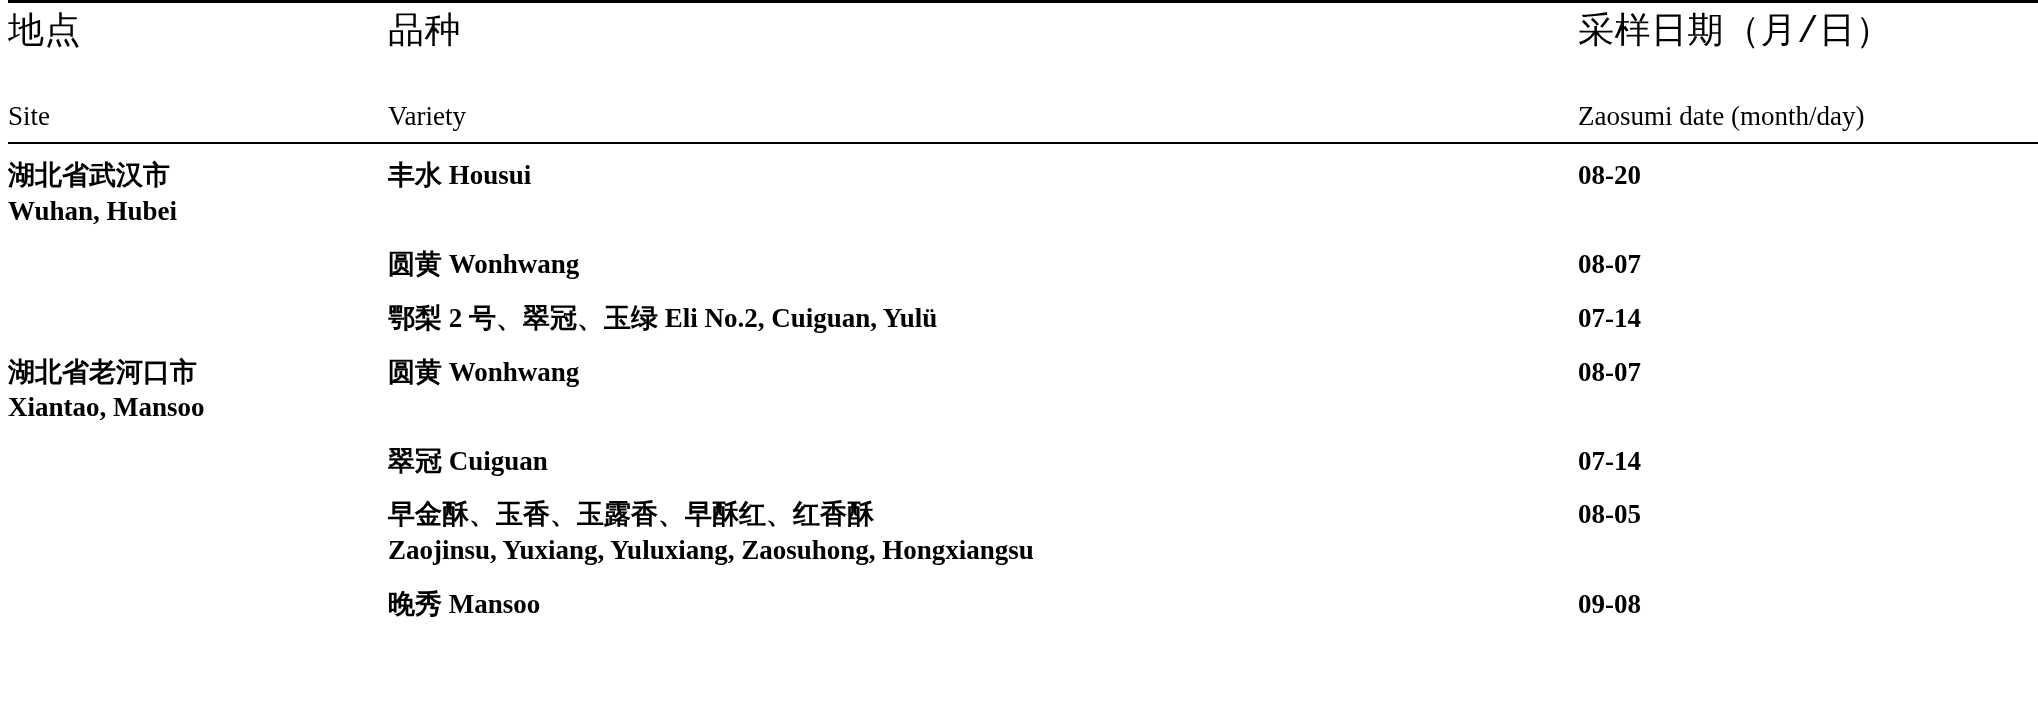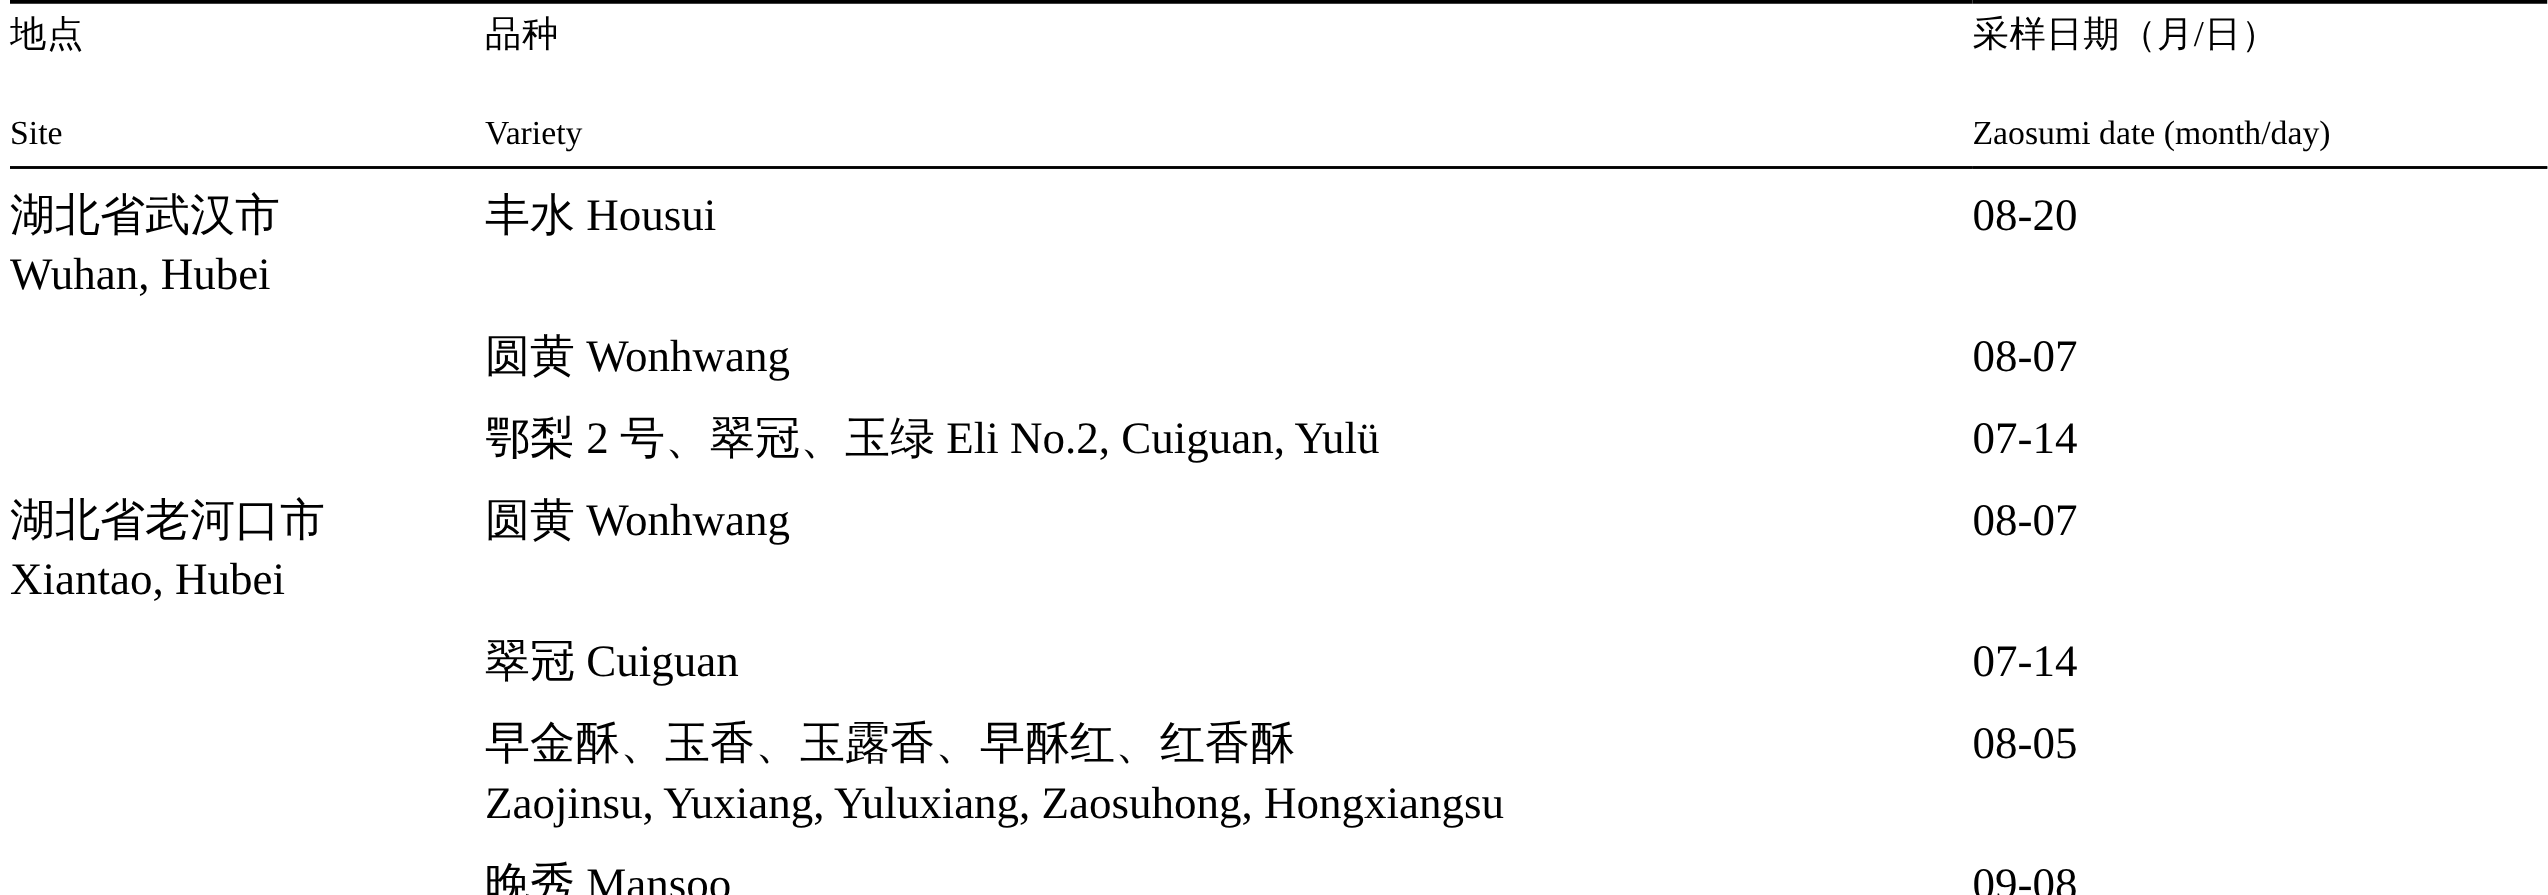--- a/index.html
+++ b/index.html
@@ -30,35 +30,37 @@
   thead th {
     text-align: left;
     font-weight: normal;
     vertical-align: top;
     padding: 6px 0 8px 0;
     border-top: 3px solid #000;
     border-bottom: 2px solid #000;
   }
   .hdr-cn {
     display: block;
-    font-size: 29px;
+    font-size: 36px;
     line-height: 1.35;
     letter-spacing: 0.5px;
+    font-family: Liberation Mono, monospace;
   }
   .hdr-en {
     display: block;
     font-size: 27px;
     line-height: 1.35;
     margin-top: 40px;
   }
   tbody td {
     vertical-align: top;
     padding: 0;
-    font-size: 36px;
+    font-size: 27px;
     line-height: 1.32;
+    font-weight: bold;
   }
   tbody tr.first-row td {
     padding-top: 14px;
   }
   td.site-cell {
     padding-right: 10px;
   }
   td.variety-cell {
     padding-right: 10px;
     margin-top: 48px;
@@ -152,21 +154,21 @@
           <div class="row-block">
             <span class="cn-line">07-14</span>
           </div>
         </td>
       </tr>
 
       <tr>
         <td class="site-cell">
           <div class="row-block">
             <span class="cn-line">湖北省老河口市</span>
-            <span class="en-line">Xiantao, Hubei</span>
+            <span class="en-line">Xiantao, Mansoo</span>
           </div>
         </td>
         <td class="variety-cell">
           <div class="row-block">
             <span class="cn-line">圆黄 Wonhwang</span>
           </div>
         </td>
         <td class="date-cell">
           <div class="row-block">
             <span class="cn-line">08-07</span>

